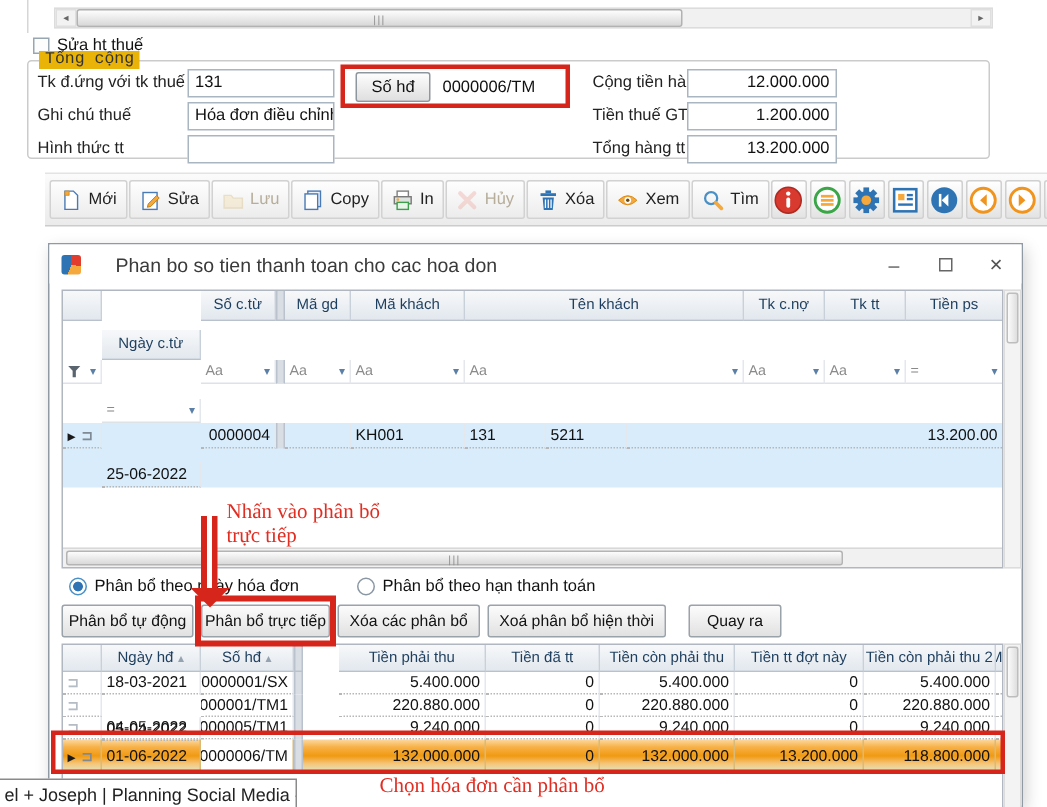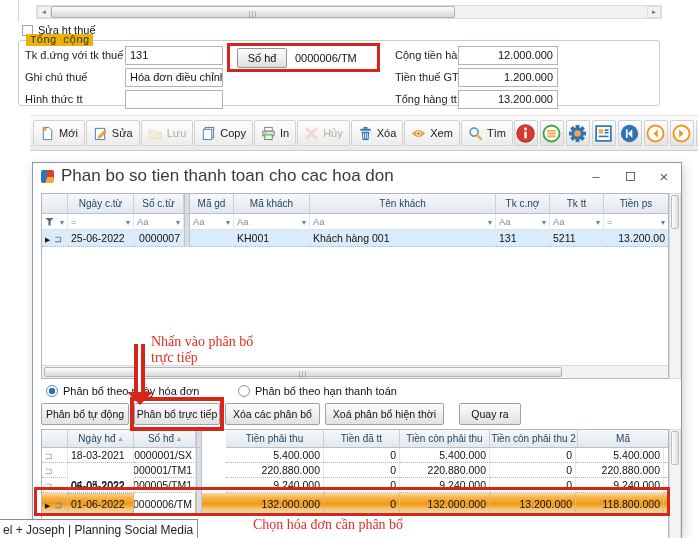--- a/index.html
+++ b/index.html
@@ -45,21 +45,21 @@
   .cir-group{margin-left:auto;display:flex;gap:2px;padding-right:22px;}
   .cir-btn{width:24px;height:26px;display:flex;align-items:center;justify-content:center;
            background:linear-gradient(#ffffff,#e3e3e3);border:1px solid #d0d0d0;border-radius:2px;}
 
   
   .dialog{position:absolute;left:32px;top:162px;width:650px;height:376px;background:#fff;
           border:1px solid #8f9aa4;box-shadow:2px 3px 10px rgba(0,0,0,.18);}
   .titlebar{height:26px;display:flex;align-items:center;gap:7px;padding-left:8px;background:#fff;}
   .app-icon{width:13px;height:13px;border-radius:2px;
             background:conic-gradient(#e23c2e 0 100deg,#f5a83c 100deg 200deg,#2e74b5 200deg 360deg);}
-  .title-text{font-size:17px;color:#3a3a3a;}
+  .title-text{font-size:13px;color:#3a3a3a;margin-left:16px;}
   .wc-group{margin-left:auto;display:flex;height:26px;}
   .wc{width:34px;display:flex;align-items:center;justify-content:center;color:#555;font-size:13px;}
   .wc-min::after{content:"–";}
   .wc-max span{width:9px;height:9px;border:1px solid #666;display:block;}
   .wc-close::after{content:"×";font-size:15px;}
 
   
   .grid{position:absolute;left:8px;width:628px;border:1px solid #b0b7c0;background:#fff;overflow:hidden;}
   #grid1{top:30px;height:186px;}
   #grid2{top:266px;height:110px;}
@@ -78,21 +78,21 @@
   .row-orange{background:linear-gradient(180deg,#fcd9a0 0%,#f7b044 25%,#f09a12 52%,#f6c477 76%,#e9d9a6 92%,#e6d7a2 100%);height:21px;}
   .sort::after{content:"▴";color:#95a2b0;font-size:8px;margin-left:3px;}
   .caret::after{content:"▾";color:#5b7fa6;font-size:8px;}
   .funnel{width:9px;height:8px;background:#5a646e;clip-path:polygon(0 0,100% 0,62% 45%,62% 100%,38% 100%,38% 45%);}
   .tri::after{content:"▶";font-size:7px;color:#1a1a1a;}
   .pin::after{content:"⊐";font-size:9px;color:#7f8a94;font-weight:bold;}
   .pin.dim::after{color:#b5bcc3;}
   .ind{gap:4px;justify-content:flex-start;}
 
   
-  .t1c0{width:26px;} .t1c1{width:66px;} .t1c2{width:50px;} .t1c3{width:6px;} .t1c4{width:44px;}
+  .t1c0{width:26px;} .t1c1{width:66px;margin-top:26px;} .t1c2{width:50px;} .t1c3{width:6px;} .t1c4{width:44px;}
   .t1c5{width:76px;} .t1c6{width:186px;} .t1c7{width:54px;} .t1c8{width:54px;} .t1c9{flex:1;min-width:0;border-right:none;}
   
   .t2c0{width:26px;} .t2c1{width:66px;} .t2c2{width:62px;} .t2c3{width:6px;} .t2c4{width:98px;margin-left:24px;}
   .t2c5{width:76px;} .t2c6{width:90px;} .t2c7{width:86px;} .t2c8{width:88px;} .t2c9{flex:1;min-width:0;border-right:none;}
 
   .g1-hscroll{position:absolute;left:0;right:0;bottom:0;height:13px;background:#f1f1f1;border-top:1px solid #d8d8d8;}
   .g1-thumb{position:absolute;left:2px;top:1px;width:518px;height:10px;background:linear-gradient(#fcfcfc,#d9d9d9);
             border:1px solid #b4b4b4;border-radius:2px;display:flex;align-items:center;justify-content:center;}
 
   
@@ -357,25 +357,24 @@
             <span>=</span>
             <span class="caret"></span>
           </div>
       </div>
       <div class="grow sel-blue">
         <div class="gc gd ind t1c0 dotted">
             <span class="tri"></span>
             <span class="pin"></span>
           </div>
         <div class="gc gd t1c1 dotted">25-06-2022</div>
-        <div class="gc gd ar t1c2 dotted">0000007</div>
+        <div class="gc gd ar t1c2 dotted">0000004</div>
         <div class="gc gd gsplit t1c3"></div>
         <div class="gc gd t1c4 dotted"></div>
         <div class="gc gd t1c5 dotted">KH001</div>
-        <div class="gc gd t1c6 dotted">Khách hàng 001</div>
         <div class="gc gd t1c7 dotted">131</div>
         <div class="gc gd t1c8 dotted">5211</div>
         <div class="gc gd ar t1c9 dotted">13.200.00</div>
       </div>
       <div class="g1-hscroll">
         <div class="g1-thumb">
             <span class="grip"></span>
           </div>
       </div>
     </div>
@@ -405,20 +404,21 @@
 
     <div class="grid" id="grid2">
       <div class="grow">
         <div class="gc gh t2c0"></div>
         <div class="gc gh sort t2c1">Ngày hđ</div>
         <div class="gc gh sort t2c2">Số hđ</div>
         <div class="gc gh gsplit t2c3"></div>
         <div class="gc gh t2c4">Tiền phải thu</div>
         <div class="gc gh t2c5">Tiền đã tt</div>
         <div class="gc gh t2c6">Tiền còn phải thu</div>
+        <div class="gc gh t2c7">Tiền tt đợt này</div>
         <div class="gc gh t2c8">Tiền còn phải thu 2</div>
         <div class="gc gh t2c9">Mã</div>
       </div>
       <div class="grow" style="height:15px;">
         <div class="gc gd ind t2c0 dotted" style="height:15px;">
             <span class="pin dim"></span>
           </div>
         <div class="gc gd t2c1 dotted" style="height:15px;">18-03-2021</div>
         <div class="gc gd ar t2c2 dotted" style="height:15px;">0000001/SX</div>
         <div class="gc gd gsplit t2c3" style="height:15px;"></div>

